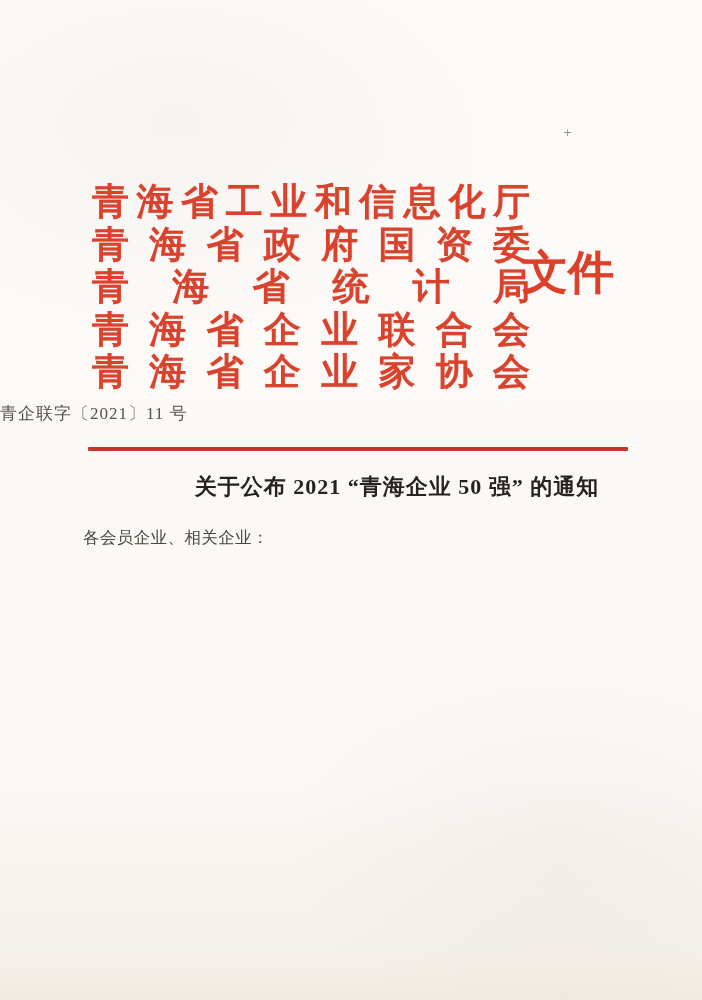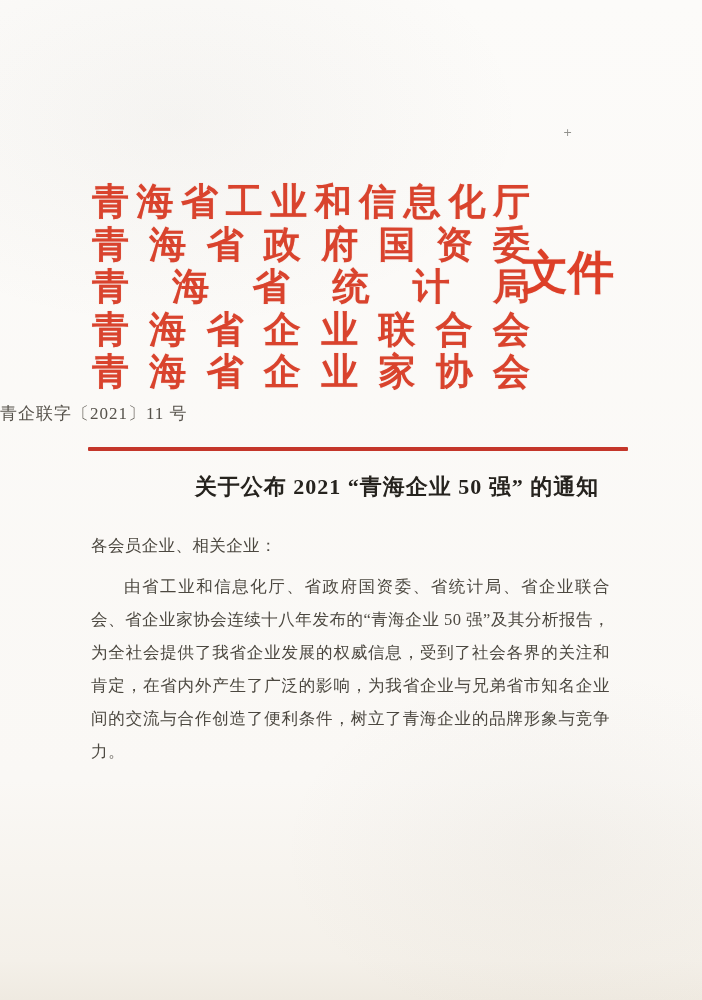--- a/index.html
+++ b/index.html
@@ -107,21 +107,21 @@
     position: absolute;
     left: 83px;
     top: 521px;
     width: 535px;
     font-size: 16.5px;
     line-height: 33px;
     color: #4c4840;
     text-align: justify;
     letter-spacing: 0.4px;
   }
-  .doc-body p { margin: 8px; }
+  .doc-body p { margin: 0; }
   .salutation { text-indent: 0; }
   .para { text-indent: 2em; }
   .para + .para { margin-top: 8px; }
 </style>
 </head>
 <body>
 
 <div class="page">
 
   <span class="artifact-plus">+</span>
@@ -182,16 +182,15 @@
   <div class="doc-type">文件</div>
 
   <div class="doc-number">青企联字〔2021〕11 号</div>
 
   <div class="red-rule"></div>
 
   <div class="doc-title">关于公布 2021 “青海企业 50 强” 的通知</div>
 
   <div class="doc-body">
     <p class="salutation">各会员企业、相关企业：</p>
-    <p class="para">由省工业和信息化厅、省政府国资委、省统计局、省企业联合会、省企业家协会连续十八年发布的“青海企业 50 强”及其分析报告，为全社会提供了我省企业发展的权威信息，受到了社会各界的关注和肯定，在省内外产生了广泛的影响，为我省企业与兄弟省市知名企业间的交流与合作创造了便利条件，树立了青海企业的品牌形象与竞争力。</p>
   </div>
 
 </div>
 
 </body></html>

